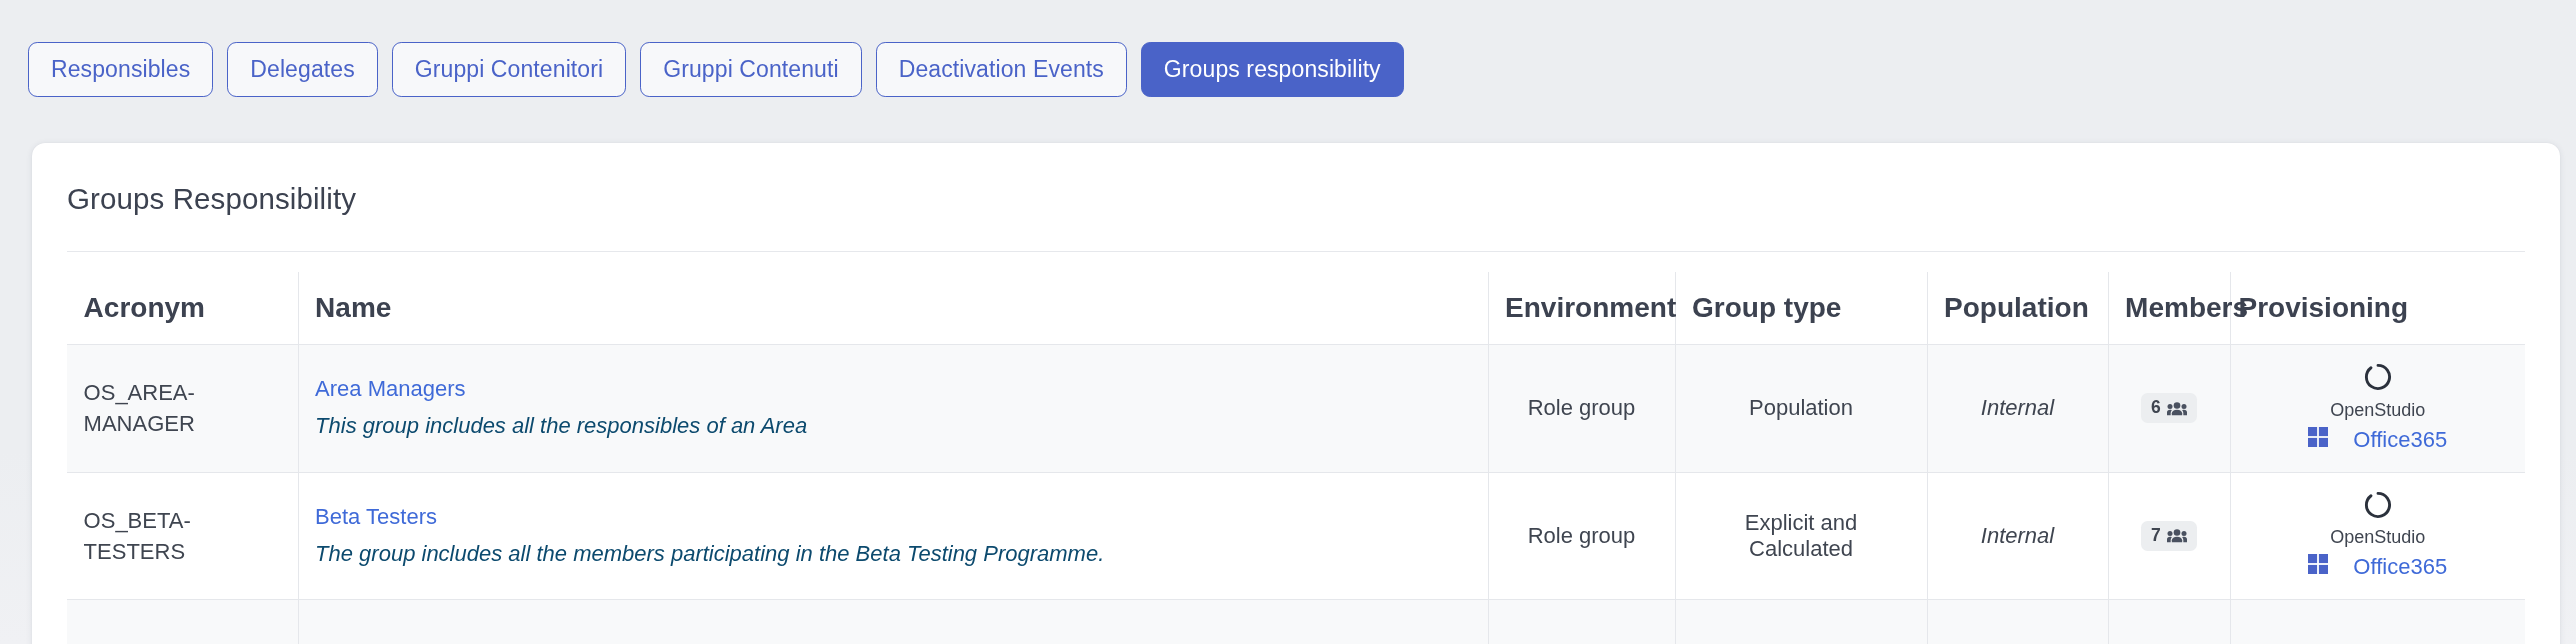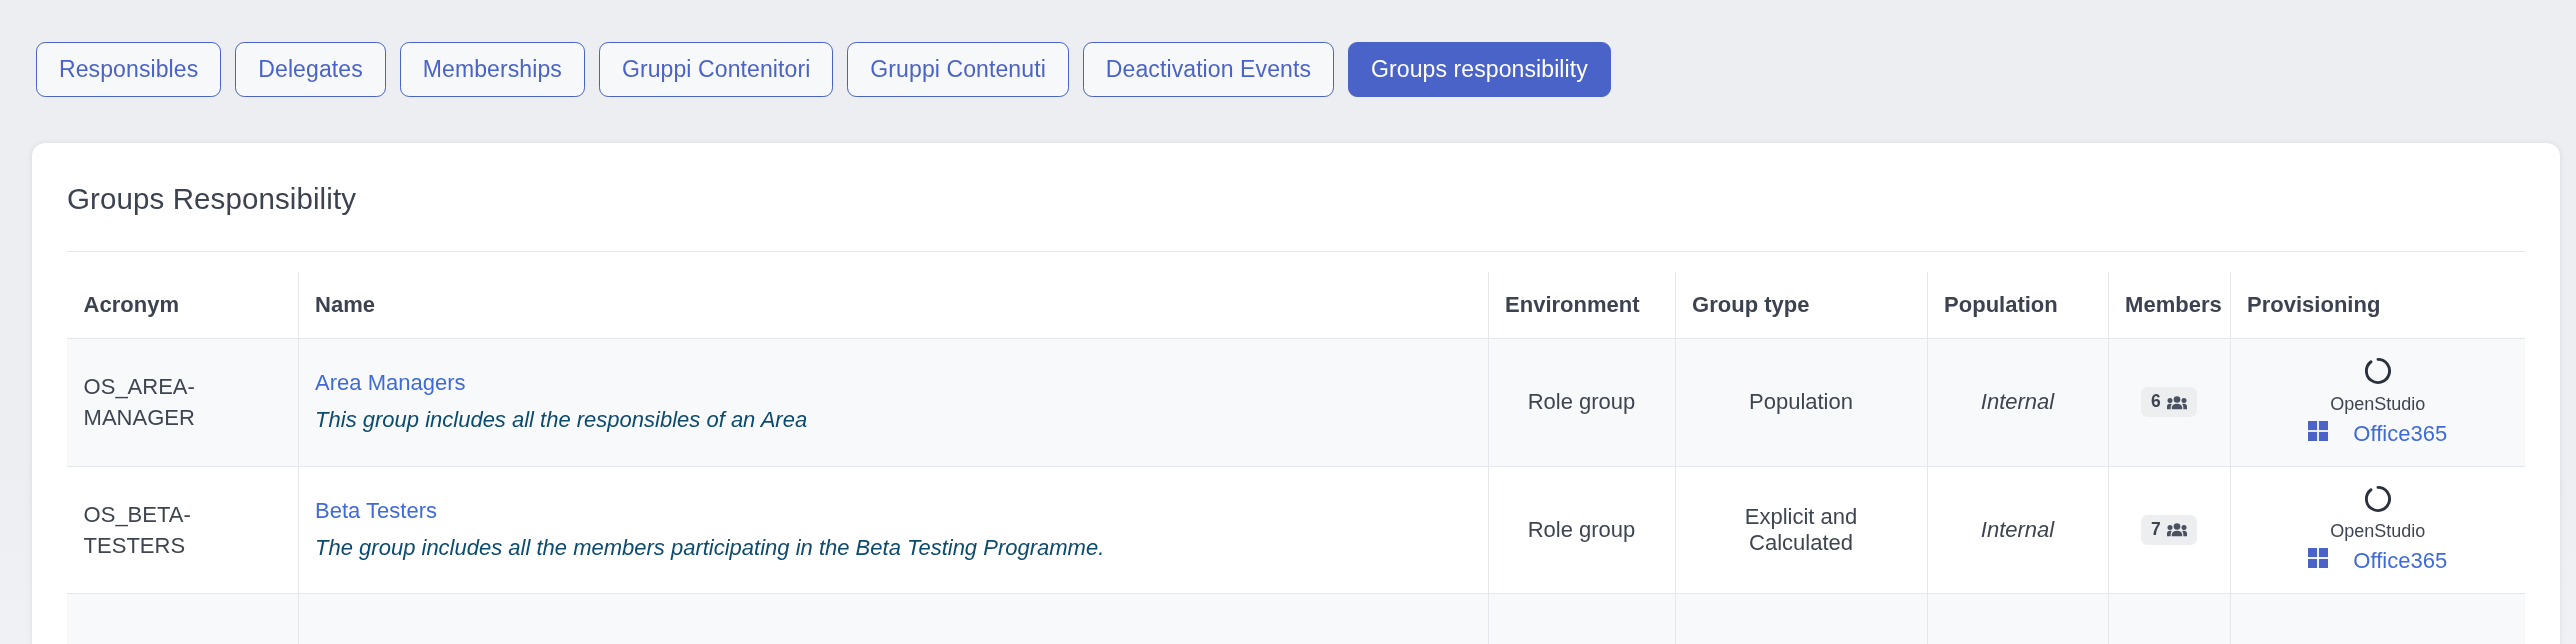--- a/index.html
+++ b/index.html
@@ -13,21 +13,21 @@
   }
   .page {
     position: relative;
     width: 2576px; height: 644px;
     background: linear-gradient(180deg,#eceef1 0%, #eceef1 70%, #f0f1f4 100%);
   }
 
   
   .tabbar {
     position: absolute;
-    left: 36px; top: 42px;
+    left: 28px; top: 42px;
     display: flex;
     gap: 14px;
     align-items: flex-start;
   }
   .tab {
     border: 1.5px solid #4a63c8;
     border-radius: 9.2px;
     background: #f7f8fa;
     color: #4a63c8;
     font-size: 23px;
@@ -80,26 +80,26 @@
   }
   table.grid th, table.grid td {
     border: 0.9px solid #e5e7eb;
     vertical-align: middle;
   }
   table.grid thead th {
     background: #ffffff;
     font-weight: bold;
     color: #3c4250;
     text-align: left;
-    font-size: 22px;
+    font-size: 28px;
     padding: 20px 16.6px 20px 16.6px;
     border-top: none;
   }
   table.grid thead th:first-child { border-left: none; }
-  table.grid thead th:last-child  { border-right: none; }
+  table.grid thead th:last-child  { border-right: none; padding-left: 8px; }
 
   table.grid tbody td {
     padding: 18.5px 16.6px;
   }
   table.grid tbody td:first-child { border-left: none; }
   table.grid tbody td:last-child  { border-right: none; }
   tr.striped td { background: #f8f9fa; }
   tr.plain td { background: #ffffff; }
 
   .c-acronym { width: 231px; }
@@ -159,21 +159,20 @@
   .ms-grid { display:block; }
 </style>
 </head>
 <body>
 
 <div class="page">
 
   <div class="tabbar">
     <button class="tab">Responsibles</button>
     <button class="tab">Delegates</button>
-    <button class="tab">Memberships</button>
     <button class="tab">Gruppi Contenitori</button>
     <button class="tab">Gruppi Contenuti</button>
     <button class="tab">Deactivation Events</button>
     <button class="tab active">Groups responsibility</button>
   </div>
 
   <div class="card">
 
     <div class="card-title">Groups Responsibility</div>
     <div class="card-divider"></div>

